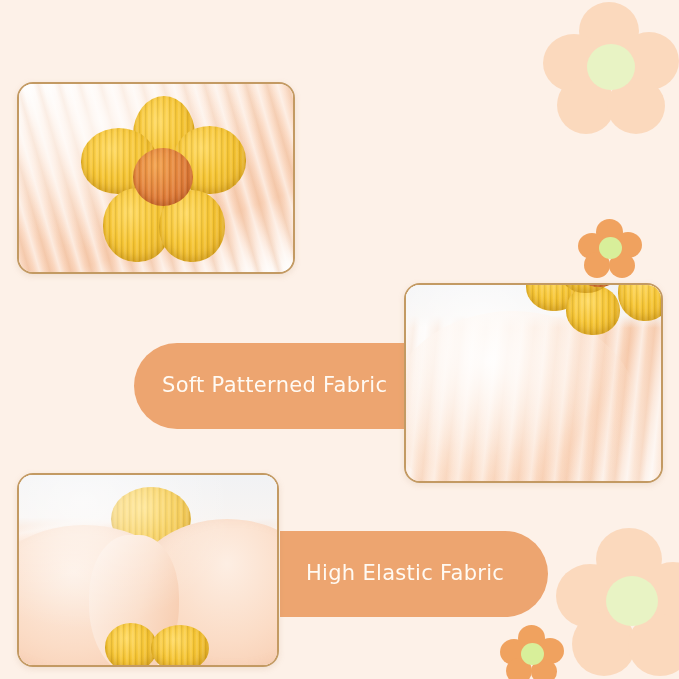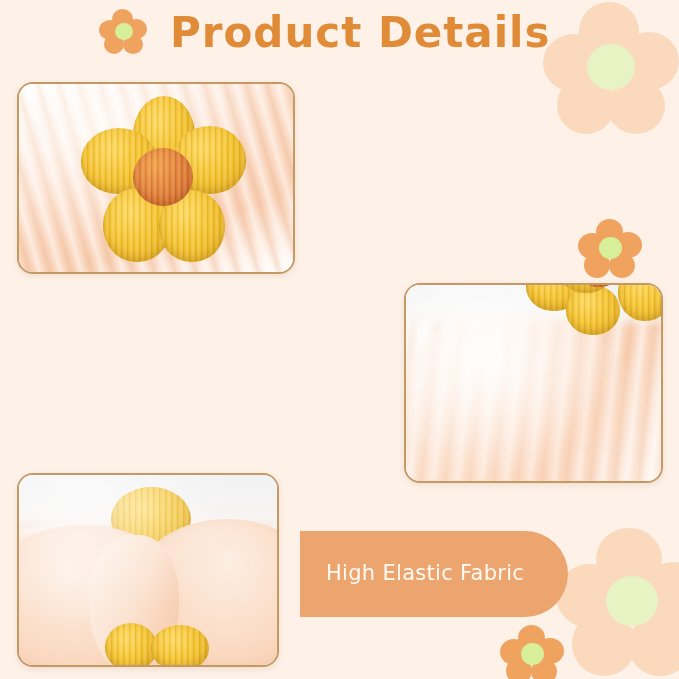--- a/index.html
+++ b/index.html
@@ -108,21 +108,21 @@
     color:#fffaf3;
     font-family:"DejaVu Sans", sans-serif;
     font-size:21px;line-height:1.32;
     letter-spacing:.3px;
   }
   .pill-text{white-space:pre-line;}
 
   
   #pill-1{left:280px;top:136px;width:262px;height:88px;border-radius:0 44px 44px 0;padding-left:24px;}
   #pill-2{left:134px;top:343px;width:290px;height:86px;border-radius:43px 0 0 43px;padding-left:28px;}
-  #pill-3{left:280px;top:531px;width:268px;height:86px;border-radius:0 43px 43px 0;padding-left:26px;margin-left:20px;}
+  #pill-3{left:280px;top:531px;width:268px;height:86px;border-radius:0 43px 43px 0;padding-left:26px;}
 </style>
 </head>
 <body>
 
 <div id="stage">
 
   <div class="flower" style="left:543px;top:2px;width:136px;height:134px;">
     <div class="petal" style="left:36px;top:0px;width:60px;height:58px;background:#fbd9bd;"></div>
     <div class="petal" style="left:0px;top:32px;width:62px;height:58px;background:#fbd9bd;"></div>
     <div class="petal" style="left:76px;top:30px;width:60px;height:58px;background:#fbd9bd;"></div>
@@ -151,32 +151,24 @@
 
   <div class="flower" style="left:500px;top:625px;width:64px;height:60px;">
     <div class="petal" style="left:18px;top:0px;width:27px;height:26px;background:#f0a25f;"></div>
     <div class="petal" style="left:0px;top:14px;width:28px;height:26px;background:#f0a25f;"></div>
     <div class="petal" style="left:36px;top:13px;width:28px;height:26px;background:#f0a25f;"></div>
     <div class="petal" style="left:6px;top:33px;width:26px;height:26px;background:#f0a25f;"></div>
     <div class="petal" style="left:31px;top:34px;width:26px;height:25px;background:#f0a25f;"></div>
     <div class="core" style="left:21px;top:18px;width:23px;height:22px;background:#d8ef9a;"></div>
   </div>
 
-  <div id="header">
-    <div class="flower" style="left:99px;top:9px;width:48px;height:46px;">
-      <div class="petal" style="left:13px;top:0px;width:21px;height:20px;background:#f0a25f;"></div>
-      <div class="petal" style="left:0px;top:11px;width:22px;height:20px;background:#f0a25f;"></div>
-      <div class="petal" style="left:27px;top:10px;width:21px;height:20px;background:#f0a25f;"></div>
-      <div class="petal" style="left:5px;top:25px;width:20px;height:20px;background:#f0a25f;"></div>
-      <div class="petal" style="left:24px;top:26px;width:20px;height:19px;background:#f0a25f;"></div>
-      <div class="core" style="left:16px;top:14px;width:18px;height:17px;background:#d8ef9a;"></div>
-    </div>
-    <div id="page-title">Product Details</div>
-  </div>
-
+
+  <div class="pill" id="pill-2">
+    <span class="pill-text">Soft Patterned Fabric</span>
+  </div>
 
   <div class="pill" id="pill-3">
     <span class="pill-text">High Elastic Fabric</span>
   </div>
 
   <div class="photo" style="left:17px;top:82px;width:274px;height:188px;">
     <div class="ph-inner">
       <div class="knit-peach"></div>
       <div class="sheen"></div>
       <div class="fabflower" style="left:62px;top:12px;width:165px;height:166px;">

